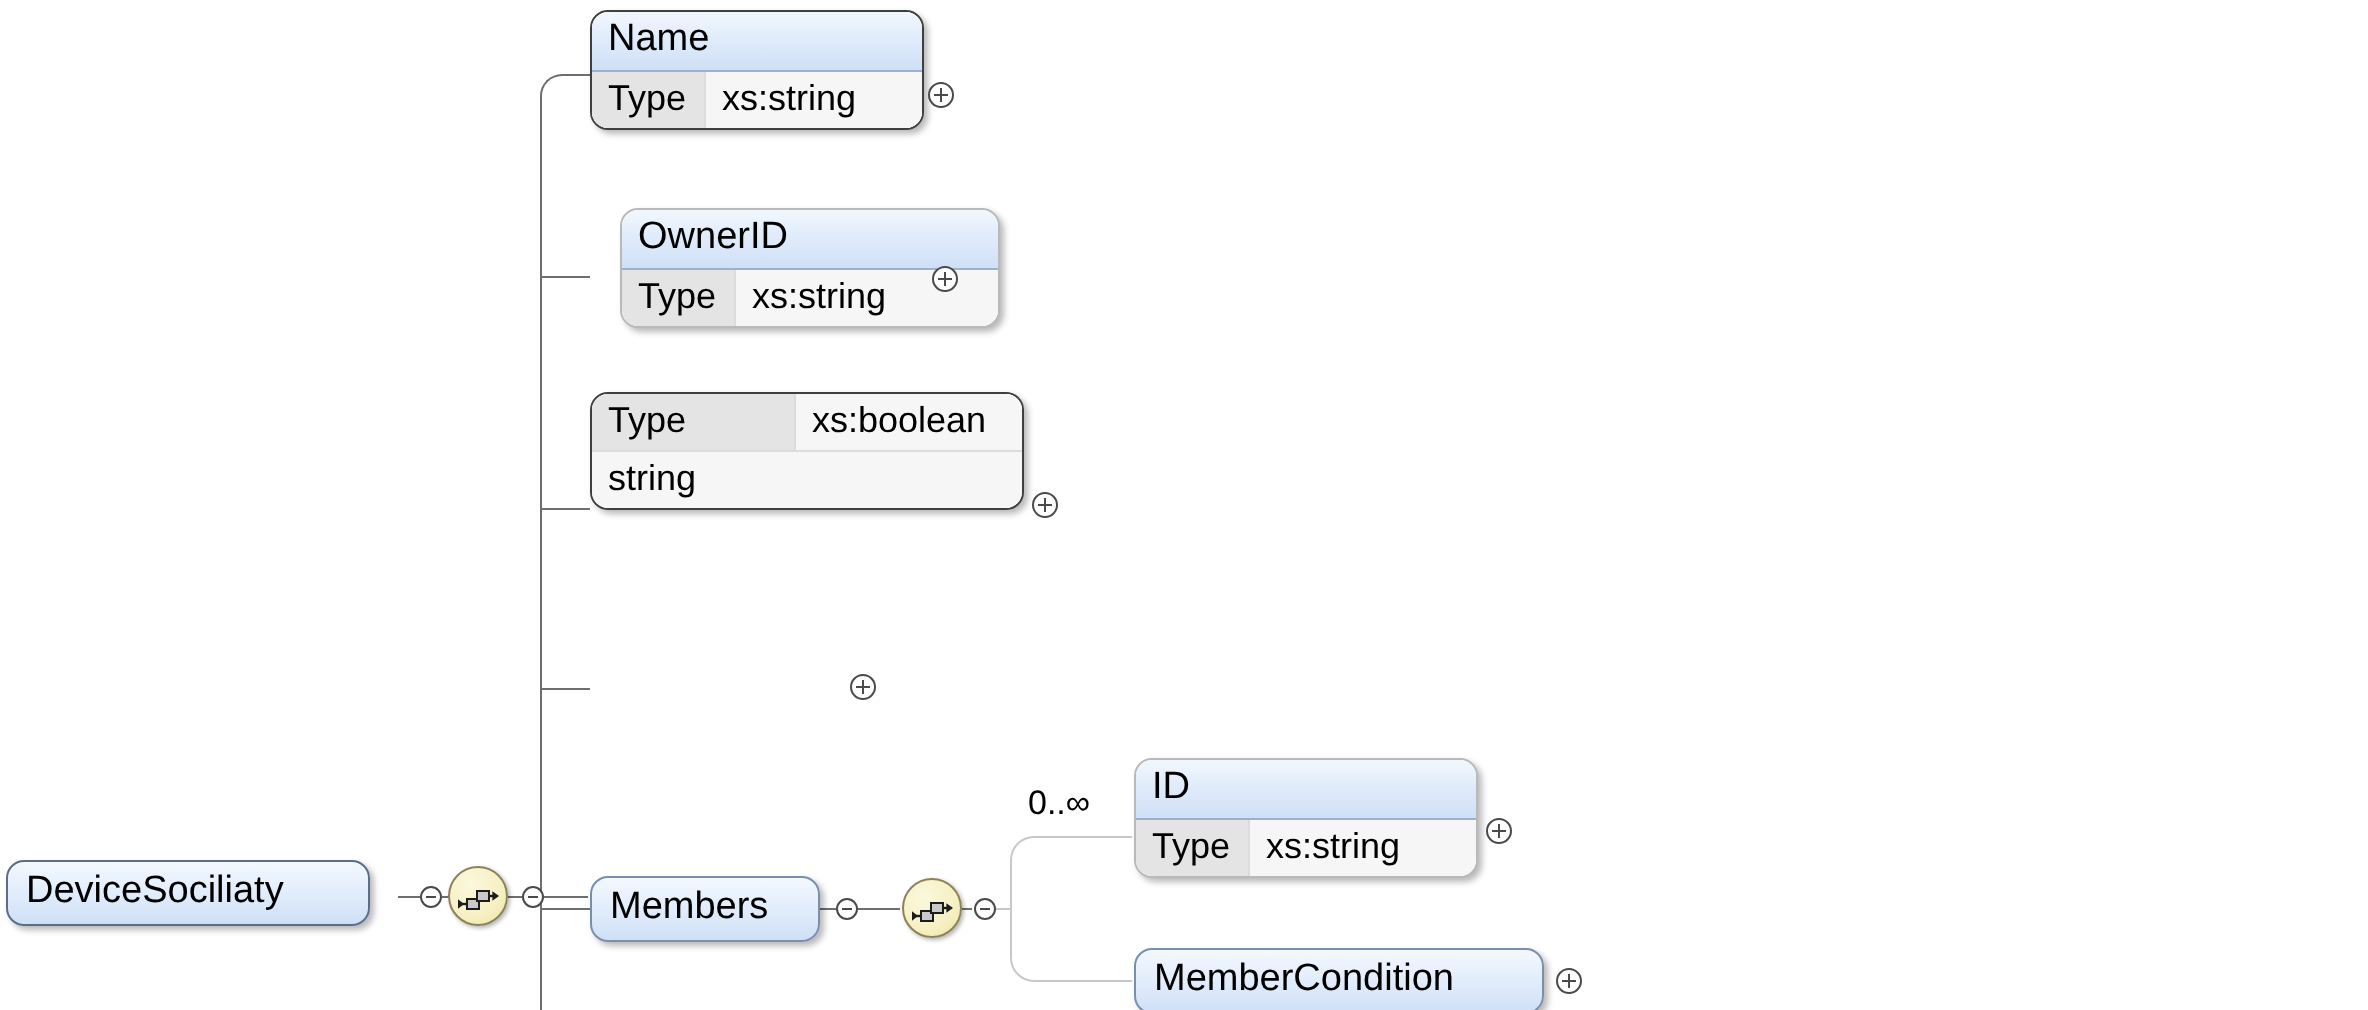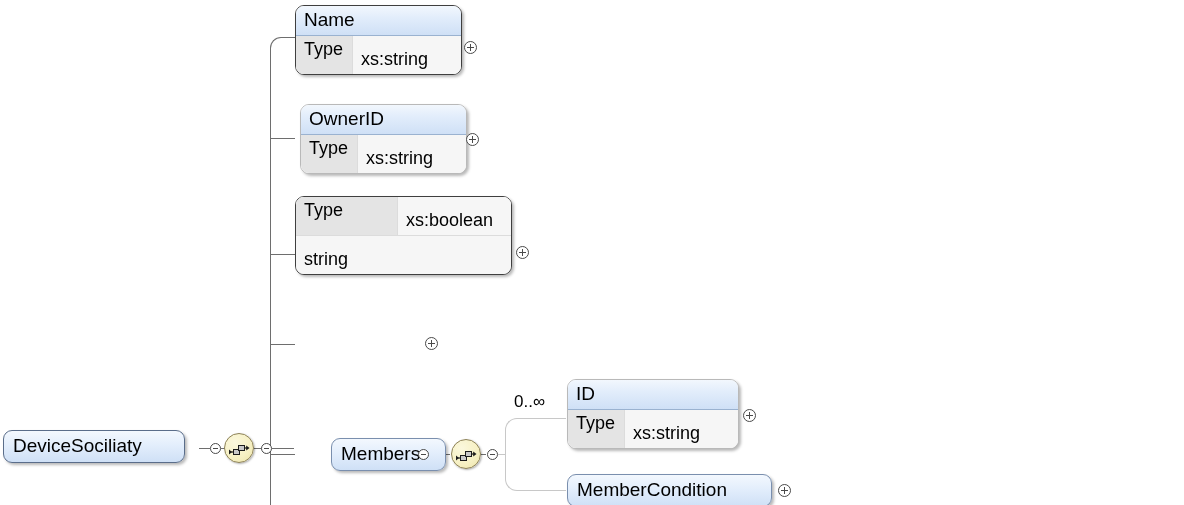--- a/index.html
+++ b/index.html
@@ -85,21 +85,21 @@
   }
   .row + .row { border-top: 1px solid #dcdcdc; }
   .row .cell-label {
     background: #e4e4e4;
     padding: 3px 9px 4px 8px;
     white-space: nowrap;
     border-right: 1px solid #dcdcdc;
   }
   .row .cell-value {
     background: #f6f6f6;
-    padding: 13px 9px 4px 8px;
+    padding: 3px 9px 4px 8px;
     white-space: nowrap;
     flex: 1;
   }
 
   
   .capsule {
     position: absolute;
     box-sizing: border-box;
     border-radius: 9px;
     border: 1px solid #7a8fae;
@@ -219,21 +219,21 @@
 
   <div class="node solid" style="left:295px; top:5px; width:167px;">
     <div class="node-header">Name</div>
     <div class="row">
       <div class="cell-label">Type</div>
       <div class="cell-value">xs:string</div>
     </div>
   </div>
   <div class="plus-icon" style="left:464px; top:41px;"></div>
 
-  <div class="node dashed" style="left:300px; top:104px; width:167px;">
+  <div class="node dashed" style="left:310px; top:104px; width:190px;">
     <div class="node-header">OwnerID</div>
     <div class="row">
       <div class="cell-label">Type</div>
       <div class="cell-value">xs:string</div>
     </div>
   </div>
   <div class="plus-icon" style="left:466px; top:133px;"></div>
 
   <div class="node solid" style="left:295px; top:196px; width:217px;">
     <div class="row">
@@ -241,21 +241,21 @@
       <div class="cell-value">xs:boolean</div>
     </div>
     <div class="row">
       <div class="cell-value">string</div>
     </div>
   </div>
   <div class="plus-icon" style="left:516px; top:246px;"></div>
 
   <div class="plus-icon" style="left:425px; top:337px;"></div>
 
-  <div class="capsule" style="left:295px; top:438px; width:115px;margin-left:36px;">
+  <div class="capsule" style="left:295px; top:438px; width:115px;">
     <span>Members</span>
   </div>
   <div class="minus-icon" style="left:418px; top:449px;"></div>
 
   <div class="seq-icon" style="left:451px; top:439px;">
     <svg width="24" height="24" viewBox="0 0 24 24">
       <g stroke="#1c1c1c" stroke-width="1" fill="#c9c9c9">
         <rect x="5.5" y="12.5" width="6" height="5"></rect>
         <rect x="10.5" y="8.5" width="6" height="5"></rect>
       </g>

